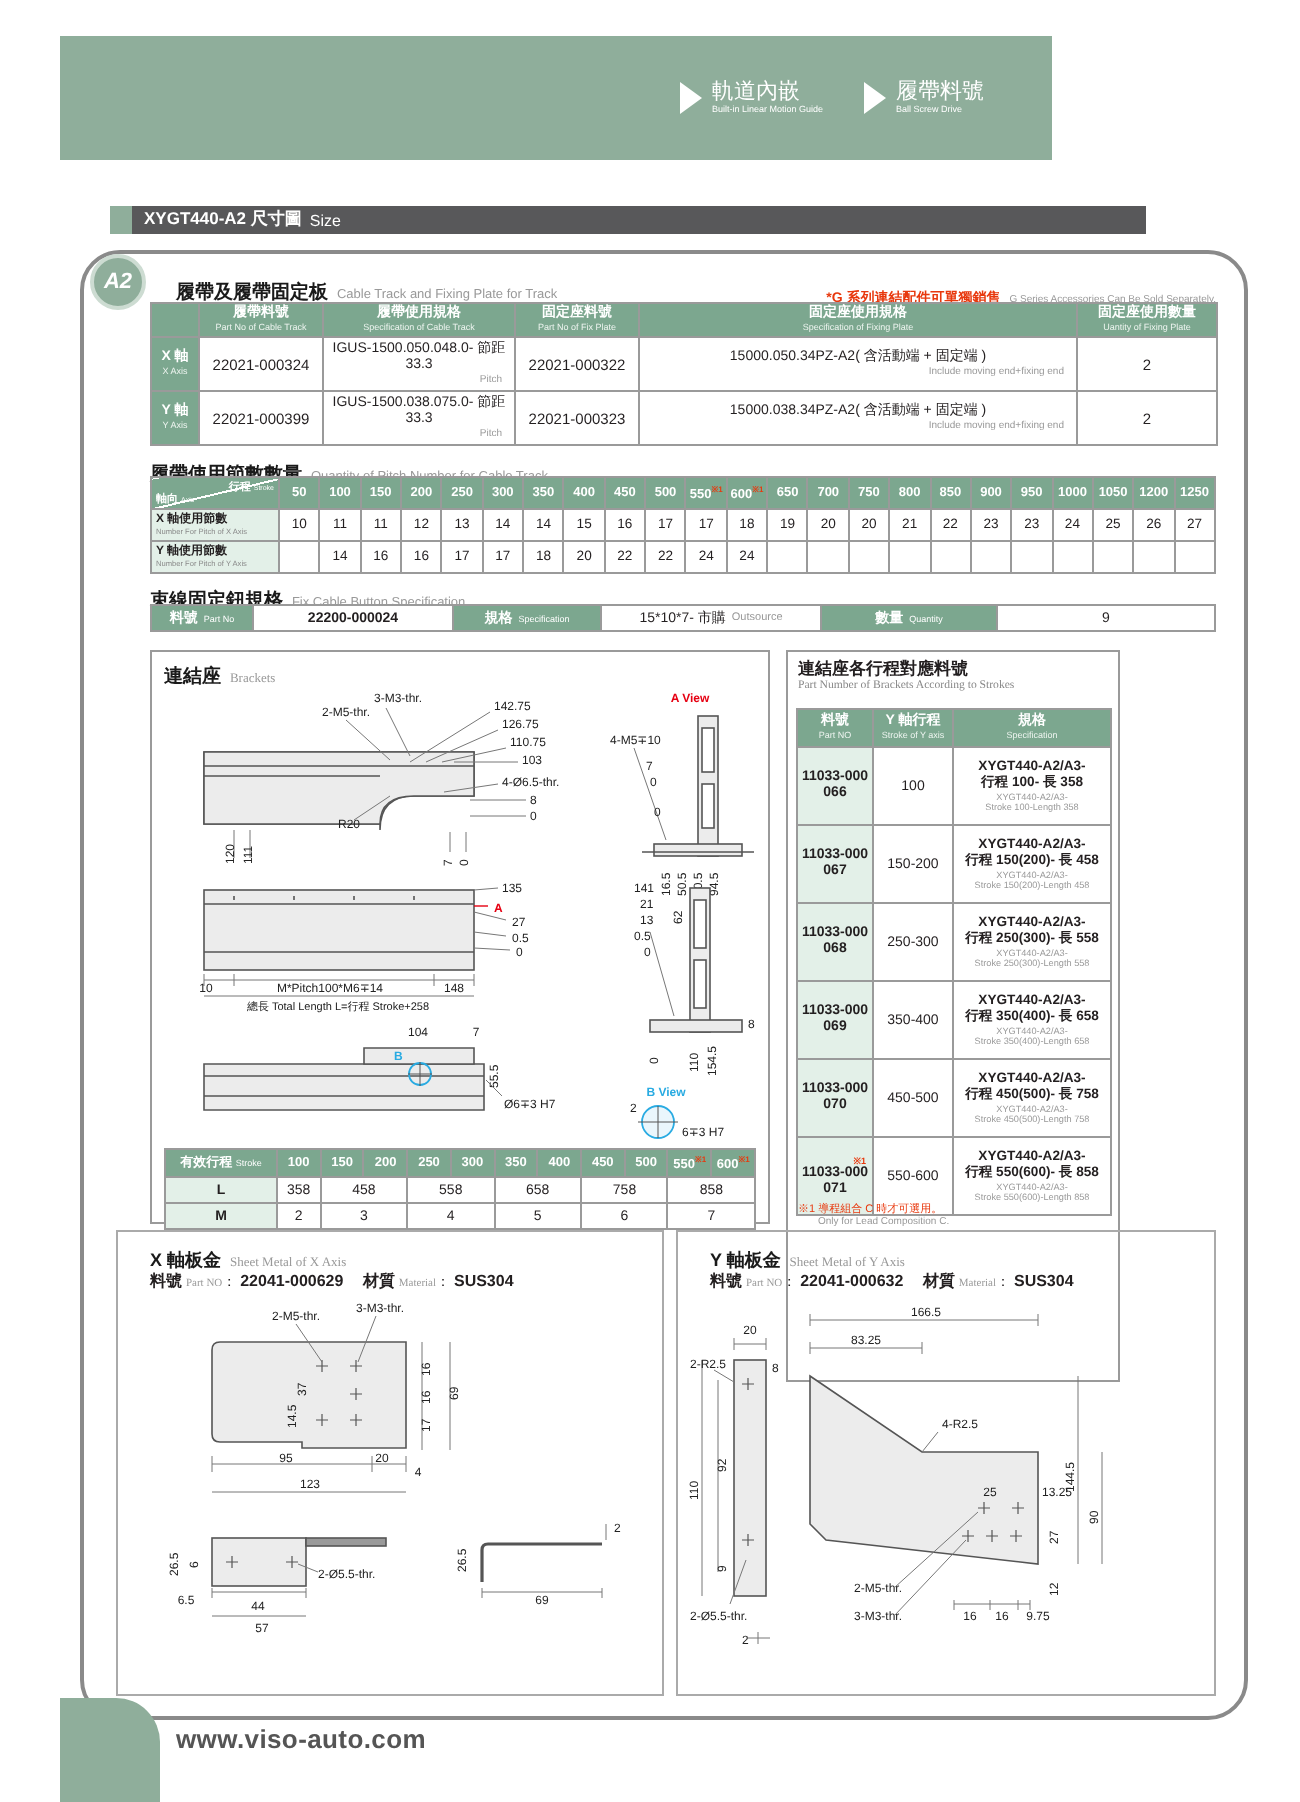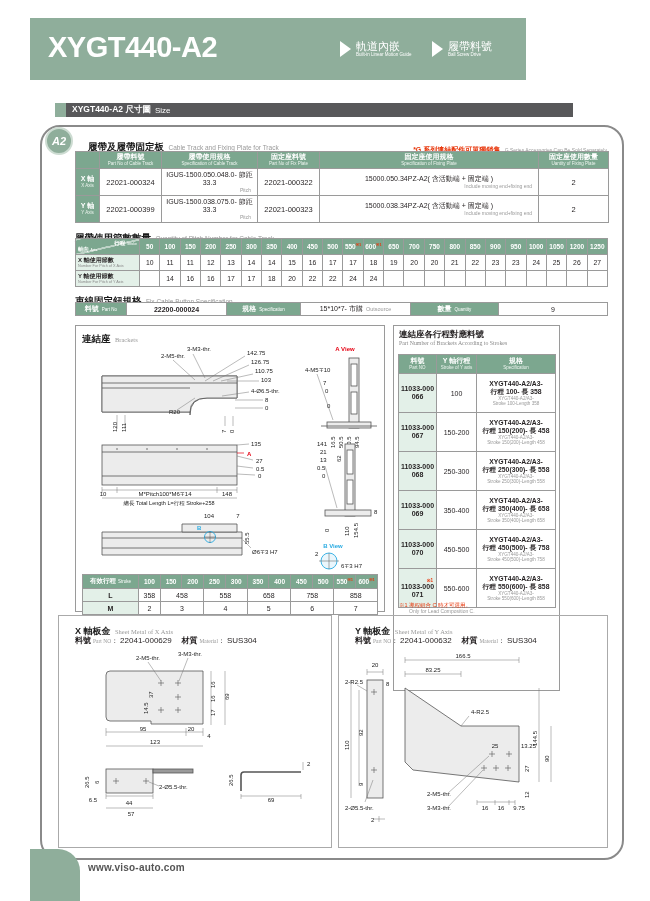--- a/index.html
+++ b/index.html
@@ -82,35 +82,34 @@
   .supline{color:#e8380d;font-size:4.5px;line-height:5px;text-align:right;padding-right:2px;}
   .fnote{position:absolute;left:5px;top:276px;font-size:5.5px;color:#e8380d;line-height:6px;white-space:nowrap;}
   .fnote .fe{color:#999;display:block;padding-left:10px;font-size:5px;}
   
   .sxbox{position:absolute;left:58px;top:615px;width:274px;height:233px;border:1px solid #aaa;box-sizing:border-box;}
   .sybox{position:absolute;left:338px;top:615px;width:270px;height:233px;border:1px solid #aaa;box-sizing:border-box;}
   .sheet-head{position:absolute;left:16px;top:4px;white-space:nowrap;}
   .sheet-info{position:absolute;left:16px;top:19px;white-space:nowrap;font-size:7px;}
   .sheet-info .lab{font-weight:bold;font-size:8px;}
   .sheet-info .lab-en{color:#999;font-size:5.5px;font-family:"Liberation Serif",serif;}
-  .sheet-info .val{font-weight:normal;font-size:8px;text-align:right;}
+  .sheet-info .val{font-weight:bold;font-size:8px;text-align:right;}
   
   .dt{font-size:6px;fill:#222;font-family:"Liberation Sans",sans-serif;}
   .dt5{font-size:5.5px;fill:#222;font-family:"Liberation Sans",sans-serif;}
   .red-t{fill:#e60012;font-weight:bold;}
   .cyan-t{fill:#29abe2;font-weight:bold;}
   
   .foot-shape{position:absolute;left:30px;top:849px;width:50px;height:52px;background:#8fae9b;border-radius:0 22px 0 0;}
-  .foot-url{position:absolute;left:88px;top:862px;font-size:10px;color:#555;font-weight:bold;letter-spacing:.2px;}
+  .foot-url{position:absolute;left:88px;top:862px;font-size:13px;color:#555;font-weight:bold;letter-spacing:.2px;}
 </style>
 </head>
 <body>
 
 <div class="banner">
-  <span class="banner-title">XYGT440-A2</span>
   <div class="feature f1">
     <span class="tri"></span>
     <span>
       <span class="feat-zh" style="display:block">軌道內嵌</span>
       <span class="feat-en" style="display:block">Built-in Linear Motion Guide</span>
     </span>
   </div>
   <div class="feature f2">
     <span class="tri"></span>
     <span>

